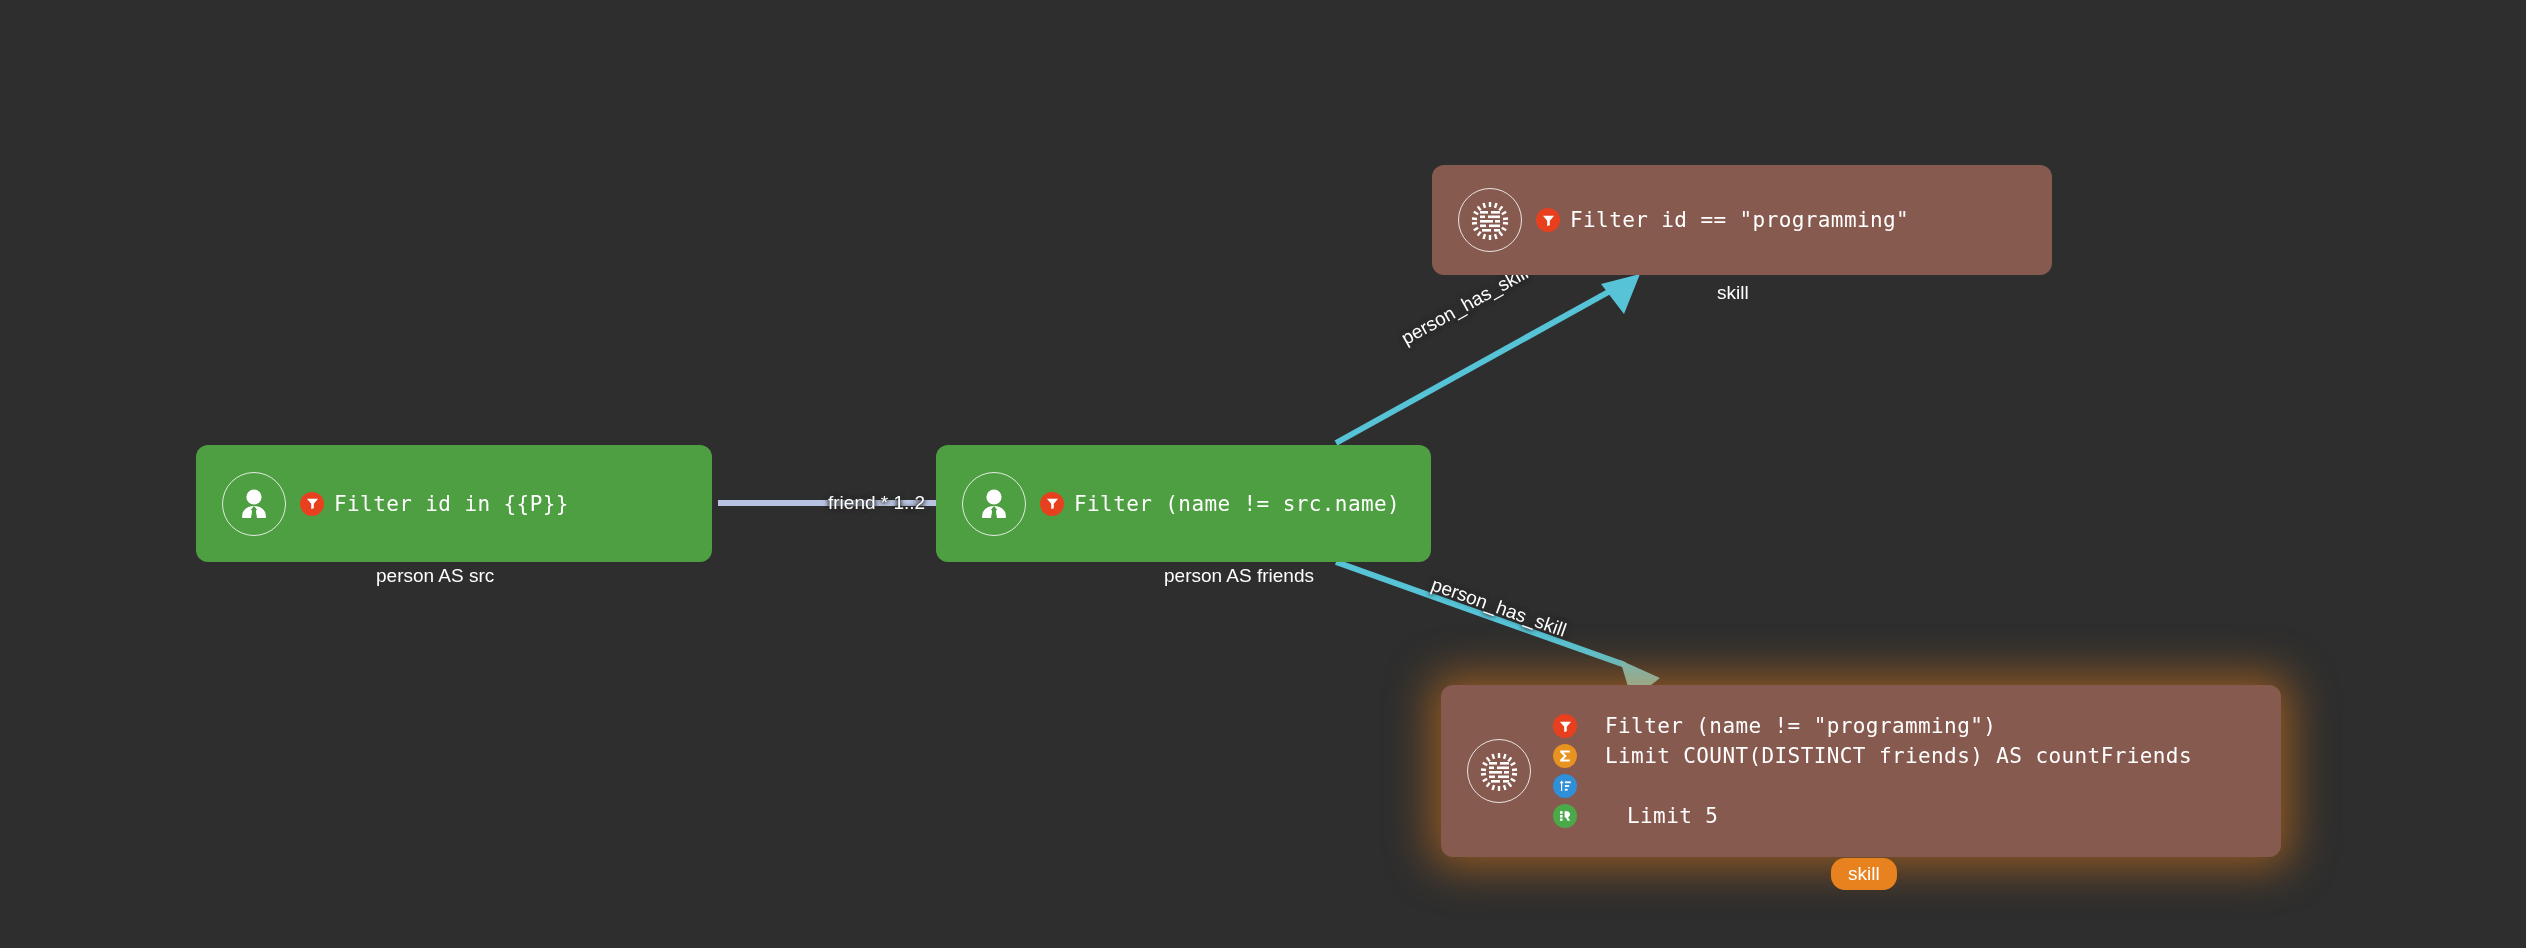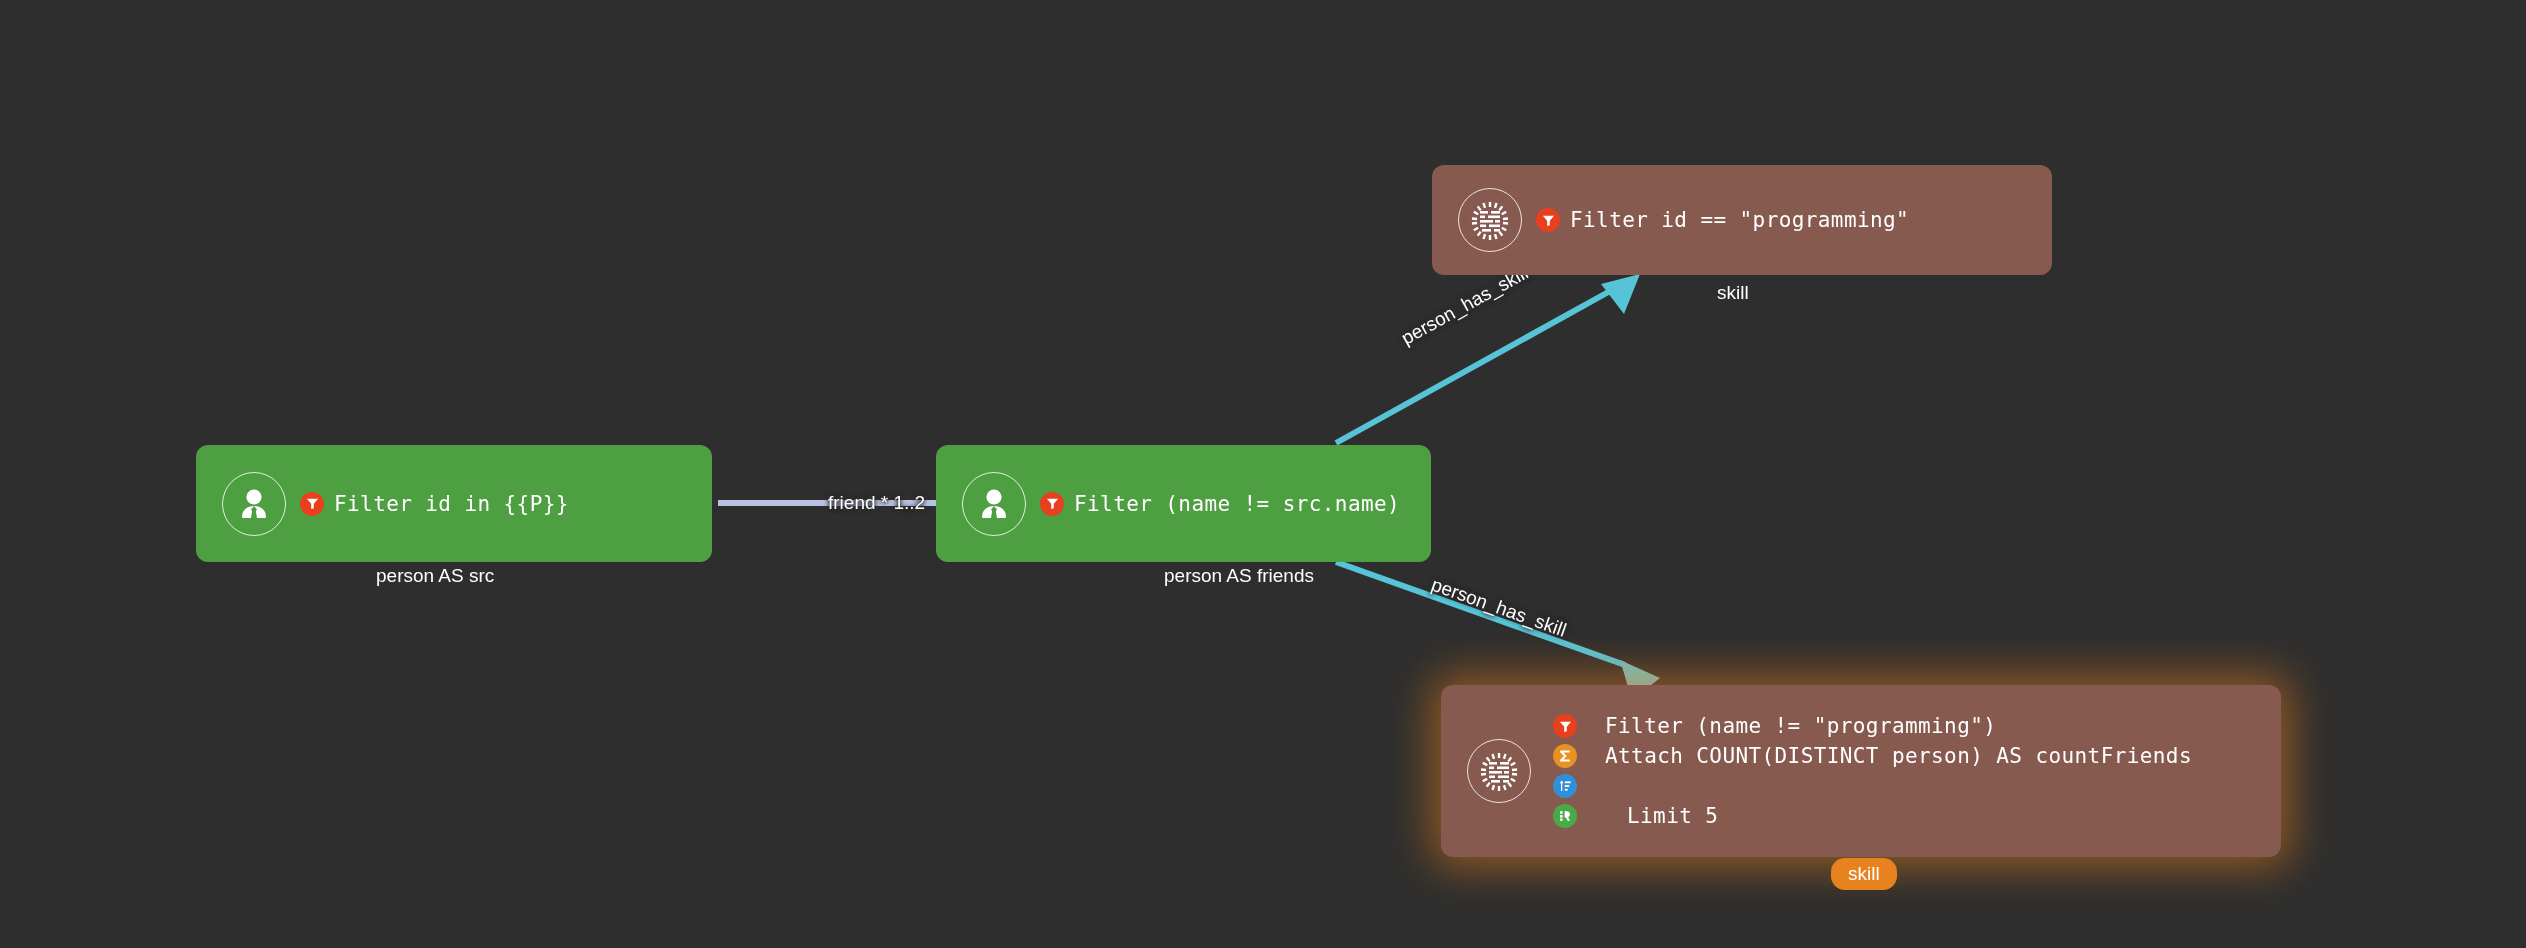--- a/index.html
+++ b/index.html
@@ -231,21 +231,21 @@
           </span>
           <span class="code" style="margin-left:18px;">Filter (name != "programming")</span>
         </div>
 
         <div class="row">
           <span class="badge attach">
             <svg width="14" height="14" viewBox="0 0 14 14">
               <path d="M2.2 1.6h9.6v2H5.4l3.3 3.4-3.3 3.4h6.4v2H2.2v-1.7L6 7 2.2 3.3z" fill="#ffffff"></path>
             </svg>
           </span>
-          <span class="code" style="margin-left:18px;">Attach COUNT(DISTINCT person) AS countFriends</span>
+          <span class="code" style="margin-left:18px;">Limit COUNT(DISTINCT friends) AS countFriends</span>
         </div>
 
         <div class="row">
           <span class="badge order">
             <svg width="14" height="14" viewBox="0 0 14 14">
               <path d="M3.6 1.6l2 2.6h-1.4v7.8H3V4.2H1.6z" fill="#ffffff"></path>
               <rect x="6.8" y="2.4" width="6" height="1.8" fill="#ffffff"></rect>
               <rect x="6.8" y="6.1" width="4.4" height="1.8" fill="#ffffff"></rect>
               <rect x="6.8" y="9.8" width="2.8" height="1.8" fill="#ffffff"></rect>
             </svg>

